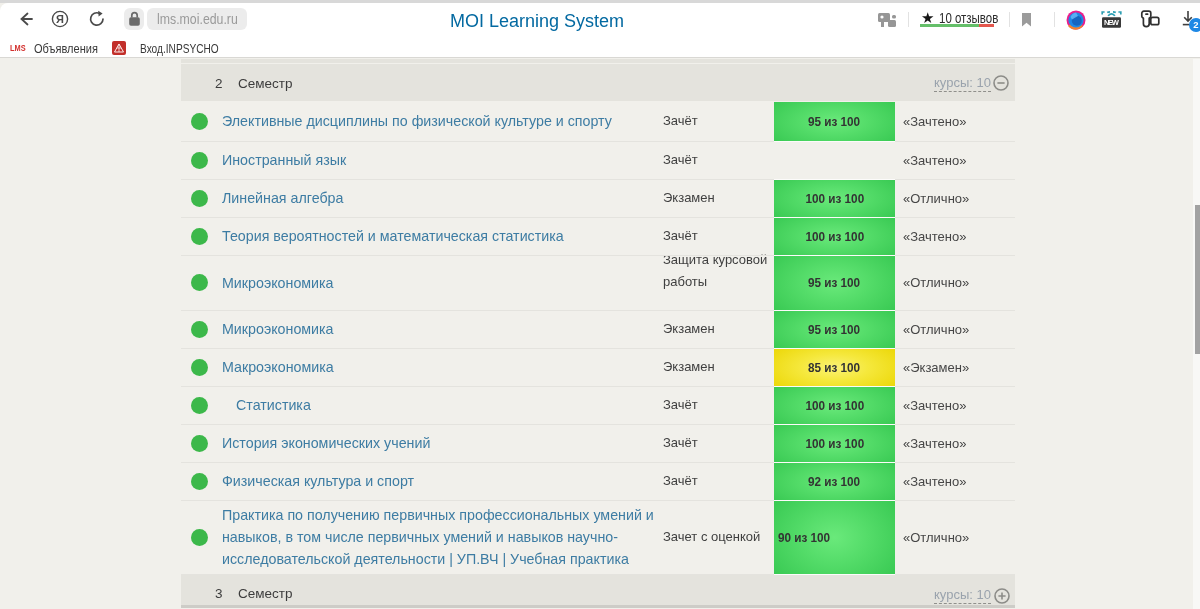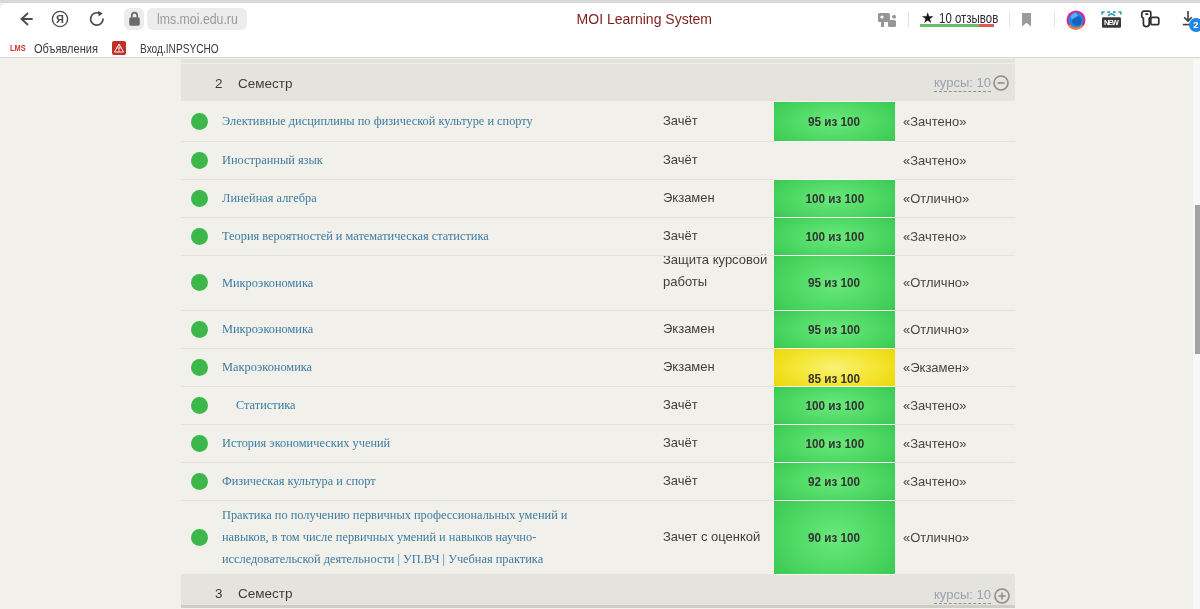--- a/index.html
+++ b/index.html
@@ -9,21 +9,21 @@
   .abs { position:absolute; }
   
   #topstrip { left:0; top:0; width:1200px; height:3px; background:#d8d8d8; }
   #toolbar  { left:0; top:0px; width:1200px; height:36px; background:#fff; border-radius:8px 0 0 0; top:3px; height:33px; }
   #bookbar  { left:0; top:36px; width:1200px; height:22px; background:#fff; border-bottom:1.5px solid #d9d8d4; }
   .chip { background:#ececec; border-radius:6px; }
   .sep  { width:1px; background:#e2e2e2; }
   
   .hdrbar { background:#e4e3dd; }
   .dot { width:17px; height:17px; border-radius:50%; background:#3cb84a; }
-  .lnk { color:#3d7ca3; font-size:13px;font-family:Liberation Serif, serif; }
+  .lnk { color:#3d7ca3; font-size:15px; }
   .lnk span { transform:scaleX(0.95); transform-origin:left center; display:inline-block; white-space:nowrap; }
   .etype { color:#3f3f3f; font-size:13px; }
   .res { color:#464646; font-size:13px; }
   .score { font-size:13.5px; font-weight:bold; color:#333; text-align:center; }
   .score span { transform:scaleX(0.87); display:inline-block; }
   .g { background:radial-gradient(ellipse 62% 80% at 50% 50%, #6ae97b 0%, #54dc69 45%, #3aca54 100%); }
   .s { background:radial-gradient(ellipse 62% 80% at 50% 50%, #ffffff 0%, #eeeeee 45%, #c4c4c4 100%); }
   .y { background:radial-gradient(ellipse 62% 80% at 50% 50%, #faf276 0%, #f5e83c 45%, #ecd80a 100%); }
 </style>
 </head>
@@ -44,21 +44,21 @@
     <path d="M15 9 A6.2 6.2 0 1 1 11.5 3.4" fill="none" stroke="#4a4a4a" stroke-width="1.7" stroke-linecap="round"></path>
     <path d="M10.2 0.8 L14.6 3.4 L10.6 6.6 Z" fill="#4a4a4a"></path>
   </svg>
   <div class="abs chip" style="left:124px;top:8px;width:20px;height:22px"></div>
   <svg class="abs" style="left:127.5px;top:11px" width="13" height="16" viewBox="0 0 13 16">
     <rect x="1.2" y="6.2" width="10.6" height="8.6" rx="1.8" fill="#6b6b6b"></rect>
     <path d="M3.8 6.5 V4.4 a2.7 2.7 0 0 1 5.4 0 V6.5" fill="none" stroke="#6b6b6b" stroke-width="1.7"></path>
   </svg>
   <div class="abs chip" style="left:147px;top:8px;width:100px;height:22px"></div>
   <div class="abs" style="left:157px;top:11px;font-size:14.5px;color:#9a9a9a;transform:scaleX(0.85);transform-origin:left top">lms.moi.edu.ru</div>
-  <div class="abs" style="left:450px;top:11px;width:262px;text-align:right;font-size:14px;color:#7f1d1d">MOI Learning System</div>
+  <div class="abs" style="left:450px;top:11px;width:262px;text-align:left;font-size:18px;color:#0369a1">MOI Learning System</div>
 
   <svg class="abs" style="left:877px;top:12px" width="20" height="17" viewBox="0 0 20 17">
     <rect x="1" y="1" width="12" height="9" rx="1.5" fill="#969696"></rect>
     <rect x="4" y="10" width="3" height="5" fill="#969696"></rect>
     <rect x="11" y="8" width="8" height="7" rx="1.5" fill="#969696"></rect>
     <rect x="15" y="3" width="4" height="3.5" rx="1.5" fill="#969696"></rect>
     <circle cx="5" cy="5" r="1.6" fill="#fff"></circle>
   </svg>
   <div class="abs sep" style="left:908px;top:12px;height:15px"></div>
   <div class="abs" style="left:921px;top:9px;font-size:15px;color:#161616">★</div>
@@ -176,21 +176,21 @@
       <span>95 из 100</span>
     </div>
   <div class="abs dot" style="left:191px;top:320.75px"></div>
   <div class="abs lnk" style="left:222px;top:311.0px;height:36.5px;width:430px;display:flex;align-items:center;line-height:22px">
       <span>Микроэкономика</span>
     </div>
   <div class="abs etype" style="left:663px;top:311.0px;height:36.5px;width:110px;display:flex;align-items:center;line-height:22px">
       <span>Экзамен</span>
     </div>
   <div class="abs res" style="left:903px;top:311.0px;height:36.5px;display:flex;align-items:center">«Отлично»</div>
-  <div class="abs score y" style="left:774px;top:349.0px;width:121px;height:36.5px;display:flex;align-items:flex-end;justify-content:center">
+  <div class="abs score y" style="left:774px;top:349.0px;width:121px;height:36.5px;display:flex;align-items:center;justify-content:center">
       <span>85 из 100</span>
     </div>
   <div class="abs dot" style="left:191px;top:358.75px"></div>
   <div class="abs lnk" style="left:222px;top:349.0px;height:36.5px;width:430px;display:flex;align-items:center;line-height:22px">
       <span>Макроэкономика</span>
     </div>
   <div class="abs etype" style="left:663px;top:349.0px;height:36.5px;width:110px;display:flex;align-items:center;line-height:22px">
       <span>Экзамен</span>
     </div>
   <div class="abs res" style="left:903px;top:349.0px;height:36.5px;display:flex;align-items:center">«Экзамен»</div>
@@ -220,21 +220,21 @@
       <span>92 из 100</span>
     </div>
   <div class="abs dot" style="left:191px;top:472.75px"></div>
   <div class="abs lnk" style="left:222px;top:463.0px;height:36.5px;width:430px;display:flex;align-items:center;line-height:22px">
       <span>Физическая культура и спорт</span>
     </div>
   <div class="abs etype" style="left:663px;top:463.0px;height:36.5px;width:110px;display:flex;align-items:center;line-height:22px">
       <span>Зачёт</span>
     </div>
   <div class="abs res" style="left:903px;top:463.0px;height:36.5px;display:flex;align-items:center">«Зачтено»</div>
-  <div class="abs score g" style="left:774px;top:501.0px;width:121px;height:72.5px;display:flex;align-items:center;justify-content:center">
+  <div class="abs score g" style="left:774px;top:501.0px;width:121px;height:72.5px;display:flex;align-items:center;justify-content:flex-start">
       <span>90 из 100</span>
     </div>
   <div class="abs dot" style="left:191px;top:528.75px"></div>
   <div class="abs etype" style="left:663px;top:501.0px;height:72.5px;width:110px;display:flex;align-items:center;line-height:22px">
       <span>Зачет с оценкой</span>
     </div>
   <div class="abs lnk" style="left:222px;top:501.0px;height:72.5px;width:430px;display:flex;align-items:center;line-height:22px">
       <span>Практика по получению первичных профессиональных умений и<br>навыков, в том числе первичных умений и навыков научно-<br>исследовательской деятельности | УП.ВЧ | Учебная практика</span>
     </div>
   <div class="abs res" style="left:903px;top:501.0px;height:72.5px;display:flex;align-items:center">«Отлично»</div>

